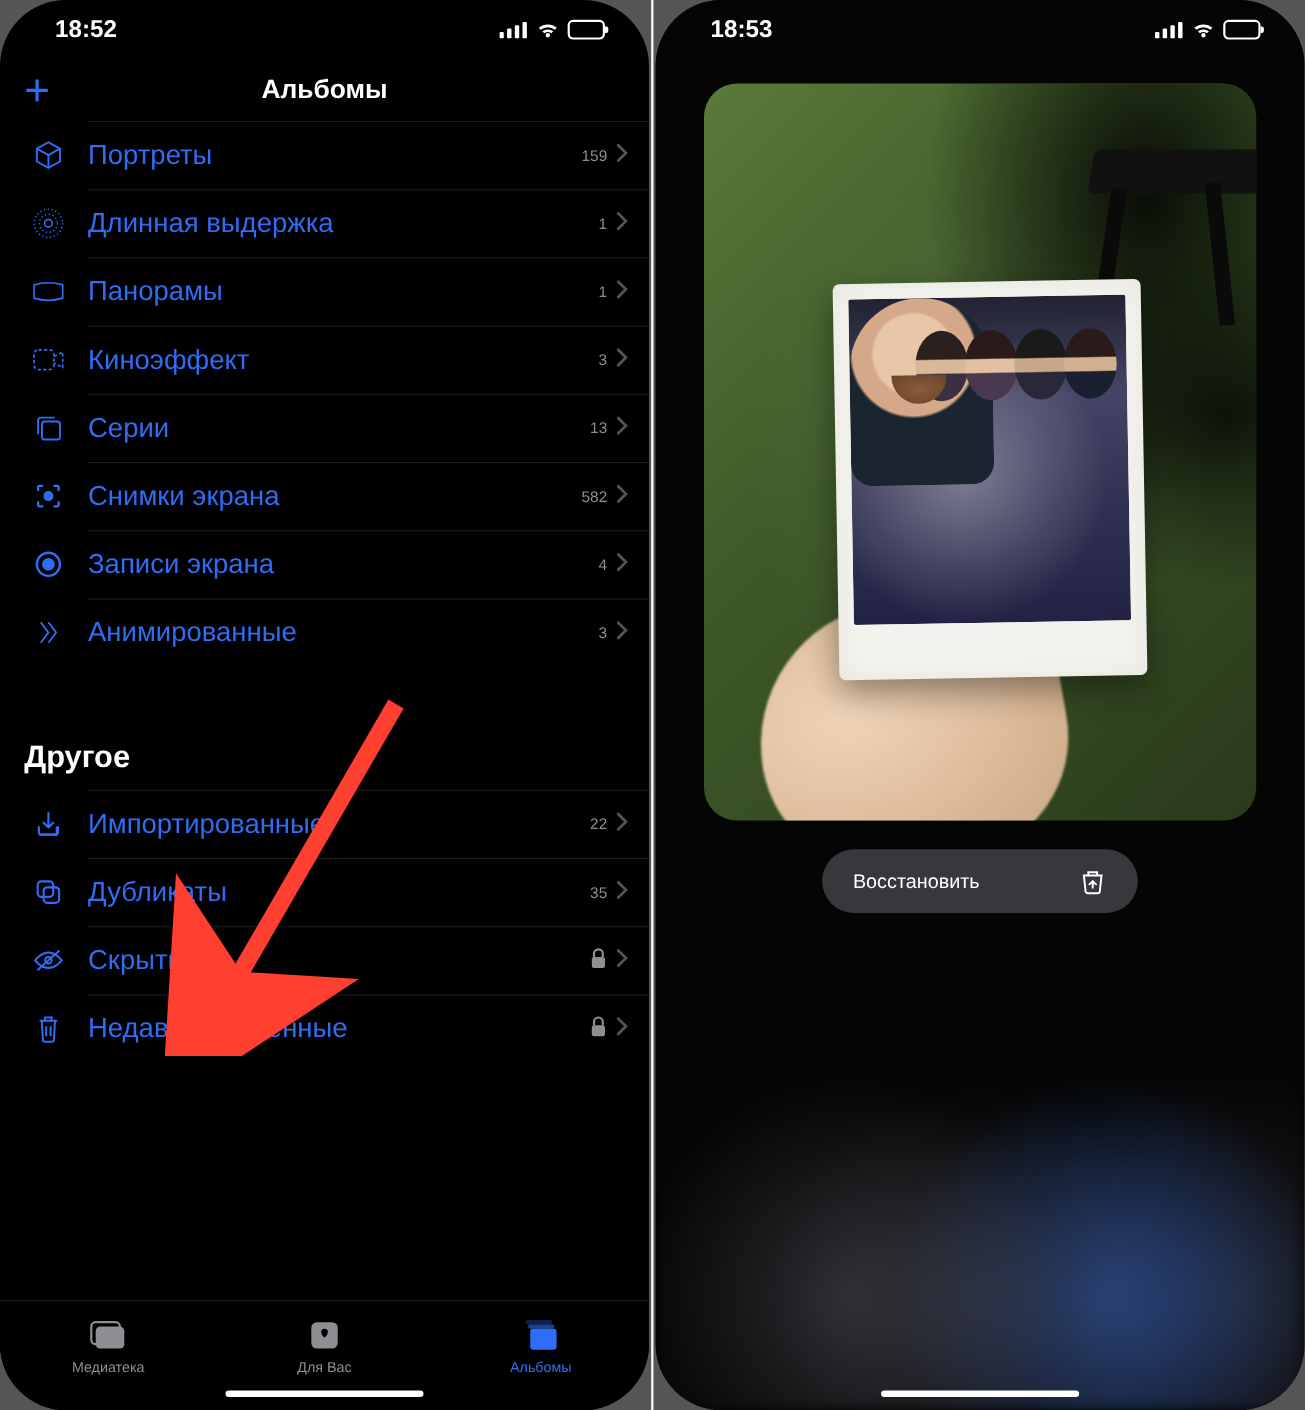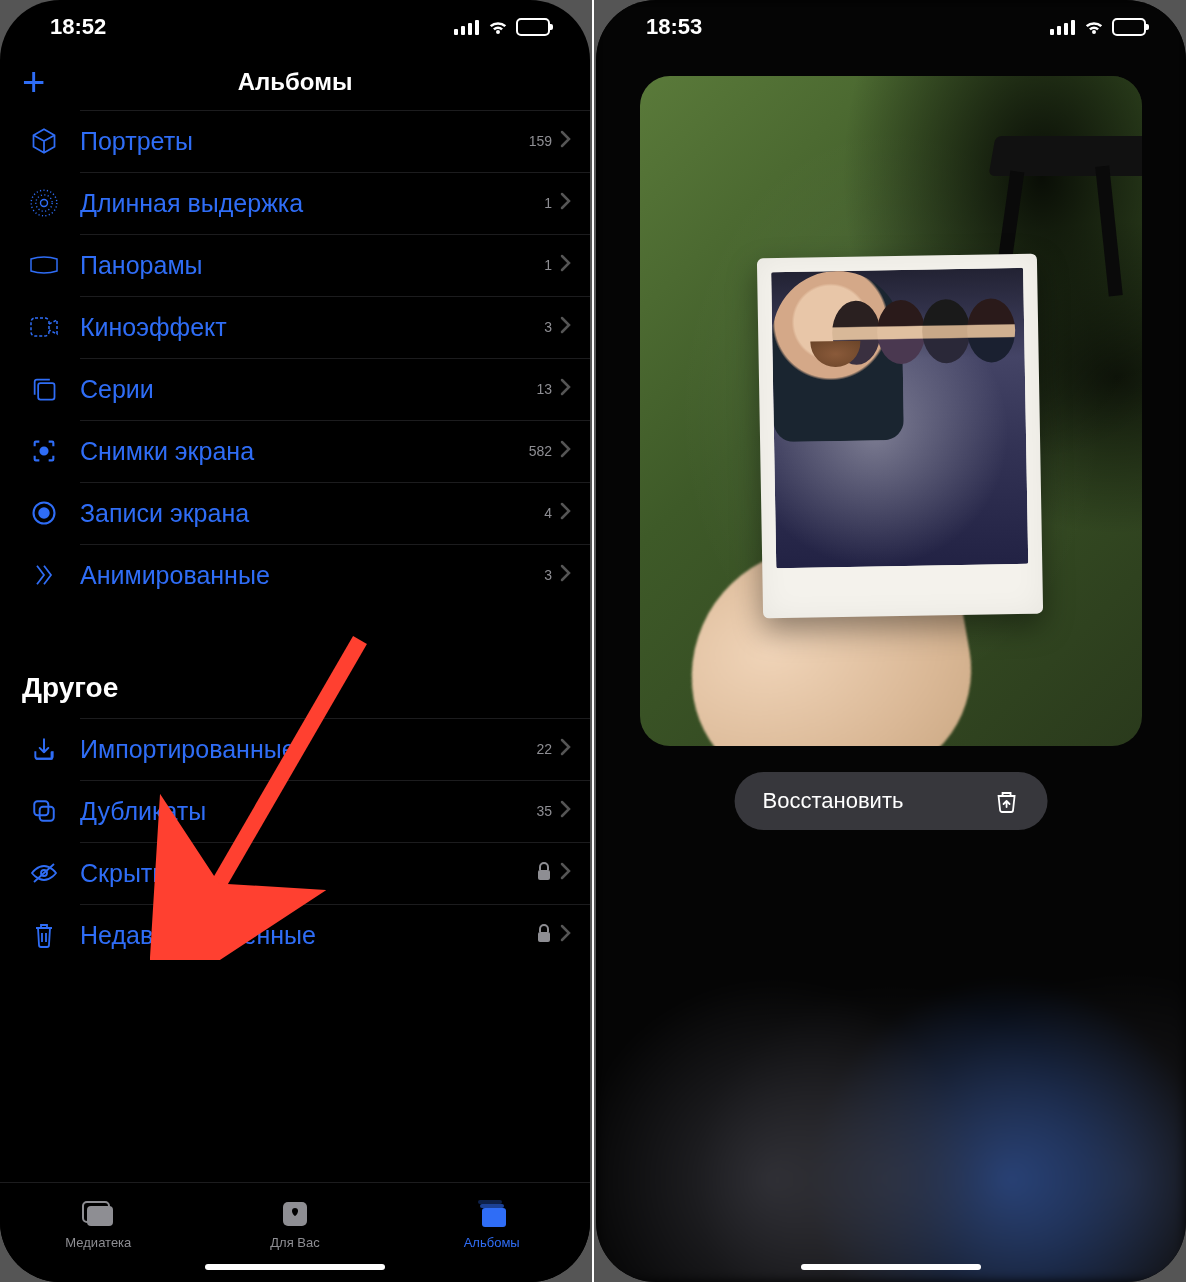--- a/index.html
+++ b/index.html
@@ -144,21 +144,21 @@
     border-radius:40px 40px 50px 50px;transform:rotate(8deg);}
   .restore-pill {
     position:absolute; left:50%; transform:translateX(-50%);
     top: 772px; height:58px;
     background: rgba(60,60,65,.92);
     border-radius: 30px;
     display:flex; align-items:center; gap:90px;
     padding: 0 28px;
     color:#fff;
   }
-  .restore-pill .txt{ font-size:22px; }
+  .restore-pill .txt{ font-size:18px; }
   .restore-pill svg{ display:block;}
   
   .sep{width:2px;background:#fff;}
 </style>
 </head>
 <body>
 
 <div class="phone">
   <div class="status">
     <span>18:52</span>

